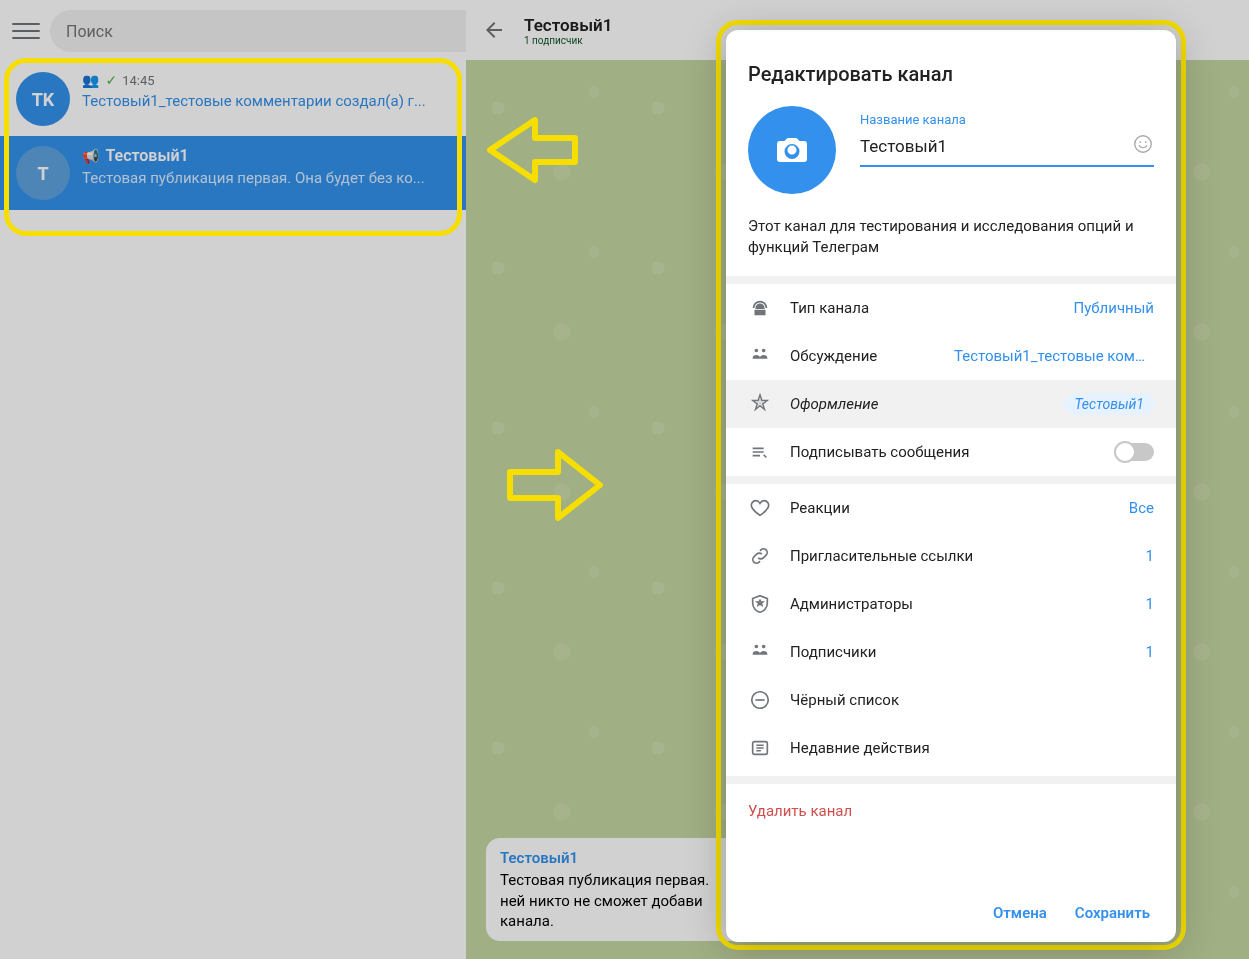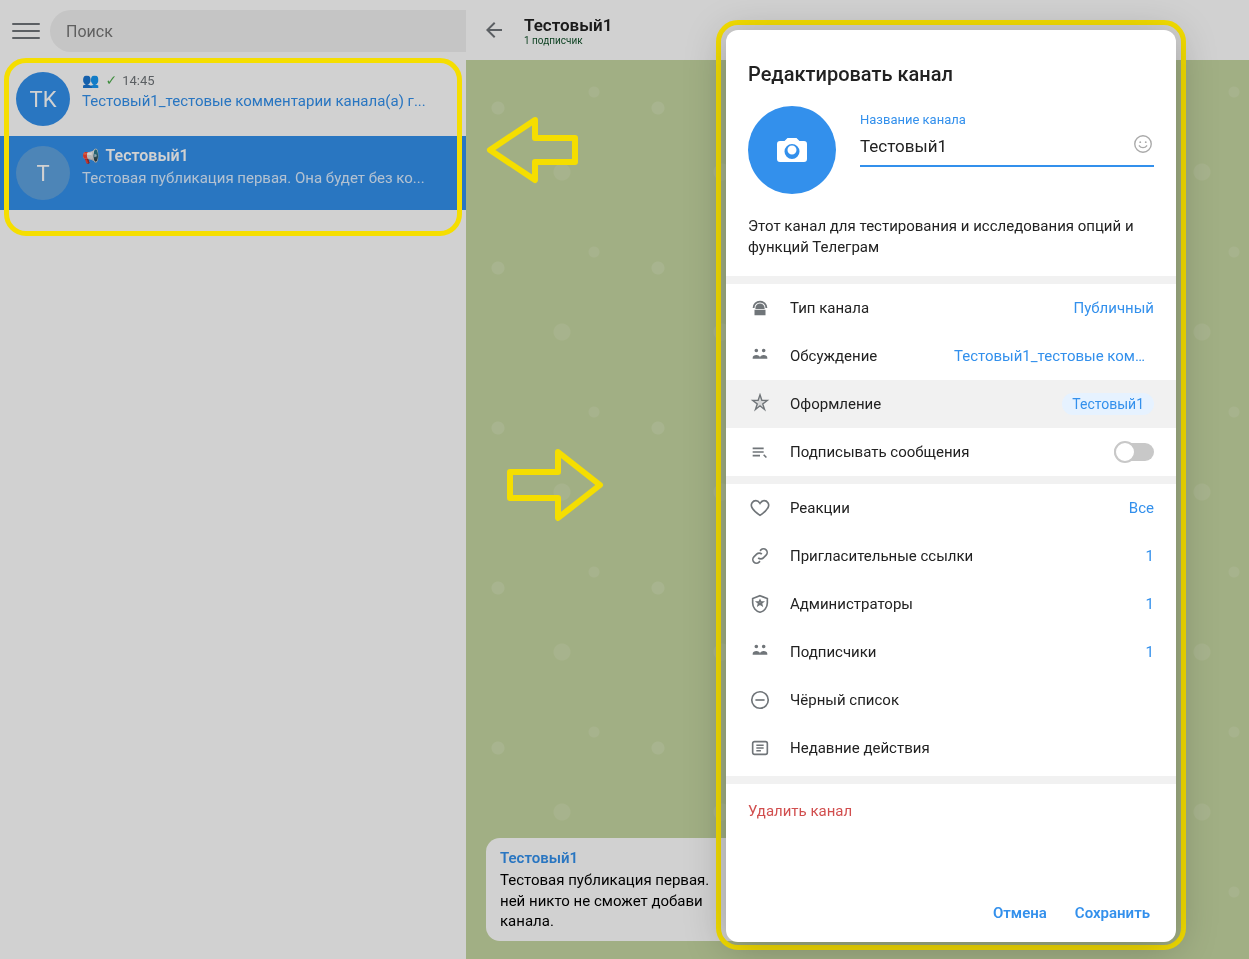--- a/index.html
+++ b/index.html
@@ -16,21 +16,21 @@
 .search-wrap { flex: 1; background: #f1f1f1; border-radius: 22px; height: 42px; display: flex; align-items: center; padding: 0 16px; position: relative; }
 .search-wrap input { border: none; background: transparent; outline: none; font-size: 16px; color: #707579; flex: 1; }
 .search-avatar { position: absolute; right: 6px; top: 5px; width: 42px; height: 32px; }
 .search-avatar .a1 { width: 28px; height: 28px; border-radius: 50%; background: linear-gradient(135deg,#888,#666); position:absolute; left:0; top:2px; }
 .search-avatar .a2 { width: 28px; height: 28px; border-radius: 50%; background: #fff; border:2px solid #2ea6ff; position:absolute; left:12px; top:2px; }
 
 
 .chatlist { }
 .chat-item { display: flex; padding: 10px 16px; gap: 12px; align-items: flex-start; }
 .chat-item.selected { background: #3390ec; color: #fff; }
-.chat-avatar { width: 54px; height: 54px; border-radius: 50%; display: flex; align-items: center; justify-content: center; color: #fff; font-size: 22px; font-weight: 400; flex-shrink: 0; }
+.chat-avatar { width: 54px; height: 54px; border-radius: 50%; display: flex; align-items: center; justify-content: center; color: #fff; font-size: 18px; font-weight: 700; flex-shrink: 0; }
 .chat-body { flex: 1; min-width: 0; }
 .chat-row1 { display: flex; align-items: center; gap: 6px; }
 .chat-title { font-weight: 600; font-size: 16px; flex: 1; white-space: nowrap; overflow: hidden; text-overflow: ellipsis; }
 .chat-time { font-size: 13px; color: #707579; display:flex; align-items:center; gap:3px; }
 .chat-item.selected .chat-time { color: #d9ecff; }
 .chat-preview { font-size: 15px; color: #707579; white-space: nowrap; overflow: hidden; text-overflow: ellipsis; margin-top: 4px; }
 .chat-item.selected .chat-preview { color: #d9ecff; }
 .chat-preview.link { color: #3390ec; }
 
 
@@ -65,21 +65,21 @@
 .photo-circle { width: 88px; height: 88px; border-radius: 50%; background: #3390ec; display:flex; align-items:center; justify-content:center; color:#fff; cursor:pointer; flex-shrink:0; }
 .name-field { flex: 1; padding-top: 6px; }
 .name-label { font-size: 13px; color: #3390ec; margin-bottom: 6px; }
 .name-input-row { display:flex; align-items:center; border-bottom: 2px solid #3390ec; padding-bottom: 6px; }
 .name-input-row input { border:none; outline:none; font-size: 17px; flex:1; color:#222; }
 .emoji-btn { color:#aaa; cursor:pointer; }
 .desc { padding: 16px 22px 18px; font-size: 15px; color: #222; line-height:1.4; }
 
 .settings-block { border-top: 8px solid #f1f1f1; }
 .setting-row { display:flex; align-items:center; padding: 12px 22px; gap: 18px; cursor:pointer; font-size:15px; color:#222; }
-.setting-row.hover-bg { background:#f1f1f1; }
+.setting-row.hover-bg { background:#f1f1f1;font-style:italic; }
 .setting-icon { width: 24px; height: 24px; color:#707579; flex-shrink:0; display:flex; align-items:center; justify-content:center; }
 .setting-label { flex: 1; }
 .setting-val { color:#3390ec; font-size:15px; max-width: 200px; white-space:nowrap; overflow:hidden; text-overflow:ellipsis; }
 .setting-val.badge { background:#e6f2ff; color:#3390ec; padding:3px 10px; border-radius:12px; font-size:14px; }
 .toggle { width: 40px; height: 18px; border-radius: 10px; background:#c8c8c8; position:relative; }
 .toggle .knob { position:absolute; left:0; top:-2px; width:22px; height:22px; border-radius:50%; background:#fff; border:2px solid #c8c8c8; }
 
 .delete-row { padding: 18px 22px; color:#d14e4e; font-size:15px; cursor:pointer; border-top:8px solid #f1f1f1; margin-top:4px; }
 .modal-footer { margin-top:auto; display:flex; justify-content:flex-end; gap:28px; padding: 20px 26px; }
 .modal-footer button { background:none; border:none; color:#3390ec; font-size:15px; font-weight:600; cursor:pointer; }
@@ -112,21 +112,21 @@
     <div class="chat-item">
       <div class="chat-avatar" style="background:#3390ec">TK</div>
       <div class="chat-body">
         <div class="chat-row1">
           <span style="color:#707579;font-size:14px">👥</span>
           <span class="chat-time">
               <span class="tick-single"></span>
               <span>14:45</span>
             </span>
         </div>
-        <div class="chat-preview link">Тестовый1_тестовые комментарии канала(а) г...</div>
+        <div class="chat-preview link">Тестовый1_тестовые комментарии создал(а) г...</div>
       </div>
     </div>
     <div class="chat-item selected">
       <div class="chat-avatar" style="background:#5fa3e0">T</div>
       <div class="chat-body">
         <div class="chat-row1">
           <span style="font-size:14px">📢</span>
           <span class="chat-title">Тестовый1</span>
           <span class="chat-time">
               <span class="tick-double"></span>

